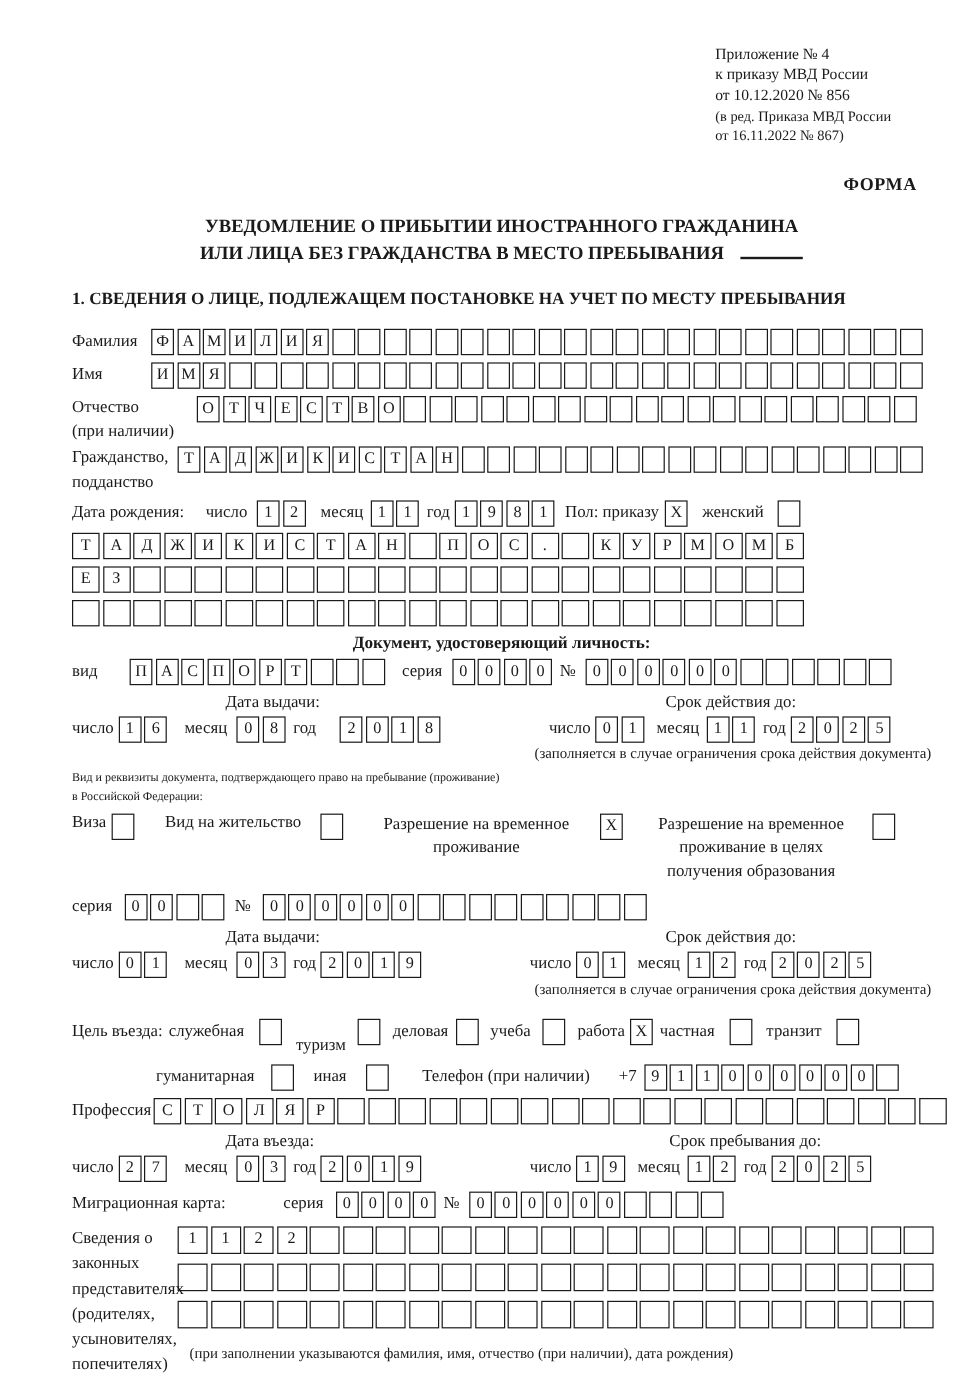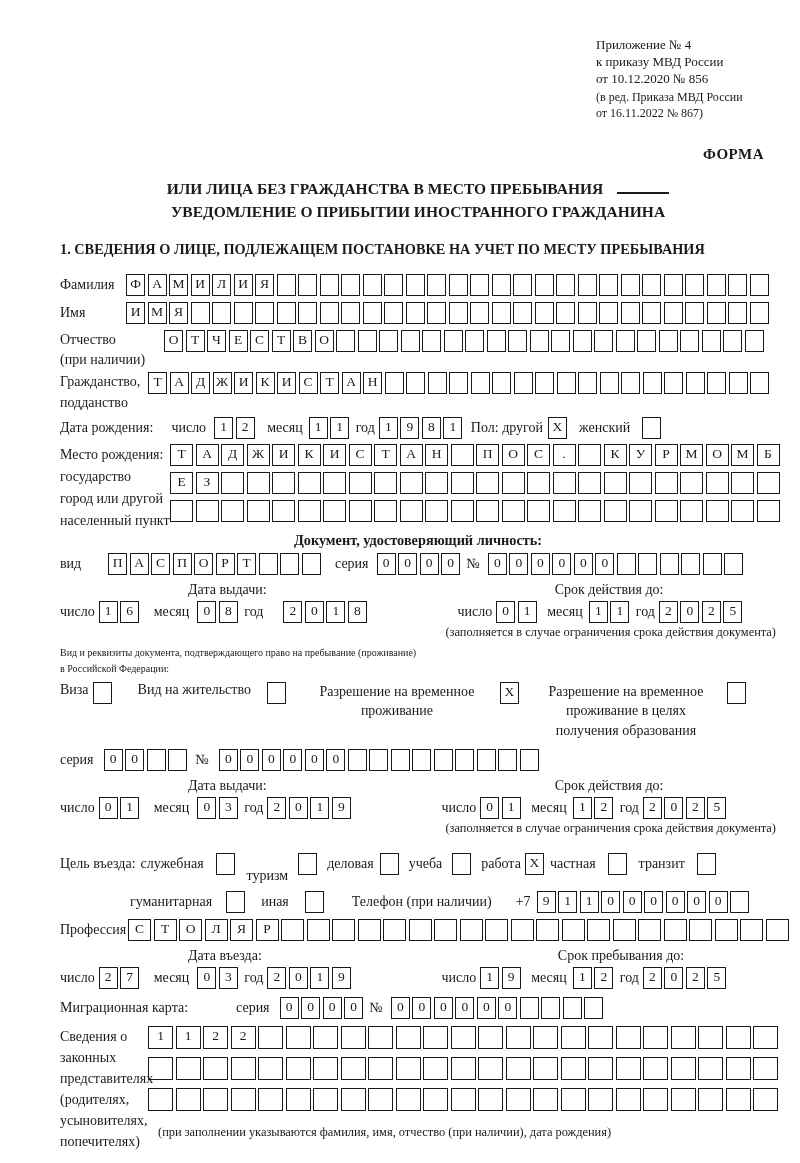--- a/index.html
+++ b/index.html
@@ -52,22 +52,22 @@
     <div>Приложение № 4</div>
     <div>к приказу МВД России</div>
     <div>от 10.12.2020 № 856</div>
     <span class="rev">(в ред. Приказа МВД России</span>
     <span class="rev" style="margin-top:0;">от 16.11.2022 № 867)</span>
   </div>
 
   <div class="forma">ФОРМА</div>
 
   <div class="title">
+    <div>УВЕДОМЛЕНИЕ О ПРИБЫТИИ ИНОСТРАННОГО ГРАЖДАНИНА</div>
     <div><span>ИЛИ ЛИЦА БЕЗ ГРАЖДАНСТВА В МЕСТО ПРЕБЫВАНИЯ</span><span class="blank-ul"></span></div>
-    <div>УВЕДОМЛЕНИЕ О ПРИБЫТИИ ИНОСТРАННОГО ГРАЖДАНИНА</div>
   </div>
 
   <div class="sec-h">1. СВЕДЕНИЯ О ЛИЦЕ, ПОДЛЕЖАЩЕМ ПОСТАНОВКЕ НА УЧЕТ ПО МЕСТУ ПРЕБЫВАНИЯ</div>
 
   <div class="row" style="margin-top:16px;">
     <span class="lbl" style="width:66px;">Фамилия</span>
     <span class="boxes"><span class="cell">Ф</span><span class="cell">А</span><span class="cell">М</span><span class="cell">И</span><span class="cell">Л</span><span class="cell">И</span><span class="cell">Я</span><span class="cell"></span><span class="cell"></span><span class="cell"></span><span class="cell"></span><span class="cell"></span><span class="cell"></span><span class="cell"></span><span class="cell"></span><span class="cell"></span><span class="cell"></span><span class="cell"></span><span class="cell"></span><span class="cell"></span><span class="cell"></span><span class="cell"></span><span class="cell"></span><span class="cell"></span><span class="cell"></span><span class="cell"></span><span class="cell"></span><span class="cell"></span><span class="cell"></span><span class="cell"></span></span>
   </div>
 
   <div class="row">
@@ -92,33 +92,27 @@
   </div>
 
   <div class="row" style="margin-top:4px;">
     <span class="lbl">Дата рождения:</span>
     <span class="lbl" style="margin-left:18px;">число</span>
     <span class="boxes" style="margin-left:8px;"><span class="cell">1</span><span class="cell">2</span></span>
     <span class="lbl" style="margin-left:10px;">месяц</span>
     <span class="boxes" style="margin-left:6px;"><span class="cell">1</span><span class="cell">1</span></span>
     <span class="lbl" style="margin-left:4px;">год</span>
     <span class="boxes" style="margin-left:4px;text-decoration:underline;"><span class="cell">1</span><span class="cell">9</span><span class="cell">8</span><span class="cell">1</span></span>
-    <span class="lbl" style="margin-left:6px;">Пол: другой</span>
+    <span class="lbl" style="margin-left:6px;">Пол: приказу</span>
     <span class="boxes cb" style="margin-left:5px;"><span class="cell">X</span></span>
     <span class="lbl" style="margin-left:12px;">женский</span>
     <span class="boxes cb" style="margin-left:12px;"><span class="cell"></span></span>
   </div>
 
   <div class="row-top" style="margin-top:5px;">
-    <span class="lblcol" style="width:110px;">
-      <span>Место рождения:</span><br>
-      <span>государство</span><br>
-      <span>город или другой</span><br>
-      <span>населенный пункт</span>
-    </span>
     <span class="boxcol">
       <span class="boxes lg"><span class="cell">Т</span><span class="cell">А</span><span class="cell">Д</span><span class="cell">Ж</span><span class="cell">И</span><span class="cell">К</span><span class="cell">И</span><span class="cell">С</span><span class="cell">Т</span><span class="cell">А</span><span class="cell">Н</span><span class="cell"></span><span class="cell">П</span><span class="cell">О</span><span class="cell">С</span><span class="cell">.</span><span class="cell"></span><span class="cell">К</span><span class="cell">У</span><span class="cell">Р</span><span class="cell">М</span><span class="cell">О</span><span class="cell">М</span><span class="cell">Б</span></span>
       <span class="boxes lg"><span class="cell">Е</span><span class="cell">З</span><span class="cell"></span><span class="cell"></span><span class="cell"></span><span class="cell"></span><span class="cell"></span><span class="cell"></span><span class="cell"></span><span class="cell"></span><span class="cell"></span><span class="cell"></span><span class="cell"></span><span class="cell"></span><span class="cell"></span><span class="cell"></span><span class="cell"></span><span class="cell"></span><span class="cell"></span><span class="cell"></span><span class="cell"></span><span class="cell"></span><span class="cell"></span><span class="cell"></span></span>
       <span class="boxes lg"><span class="cell"></span><span class="cell"></span><span class="cell"></span><span class="cell"></span><span class="cell"></span><span class="cell"></span><span class="cell"></span><span class="cell"></span><span class="cell"></span><span class="cell"></span><span class="cell"></span><span class="cell"></span><span class="cell"></span><span class="cell"></span><span class="cell"></span><span class="cell"></span><span class="cell"></span><span class="cell"></span><span class="cell"></span><span class="cell"></span><span class="cell"></span><span class="cell"></span><span class="cell"></span><span class="cell"></span></span>
     </span>
   </div>
 
   <div class="center-b" style="margin-top:0;">Документ, удостоверяющий личность:</div>
 
   <div class="row" style="margin-top:4px;">

